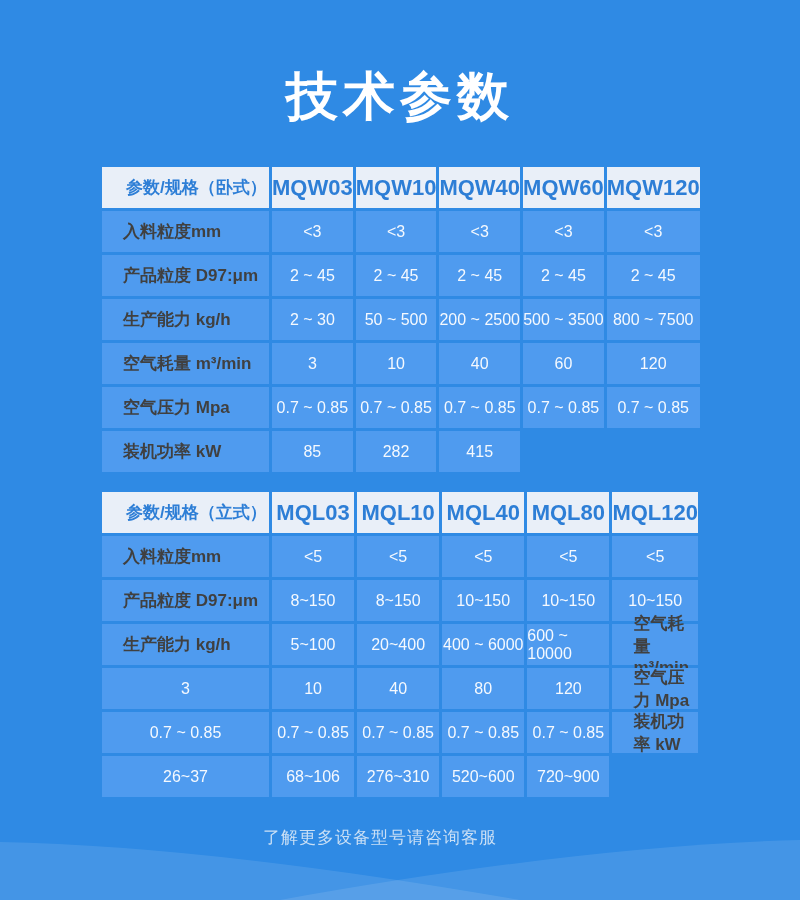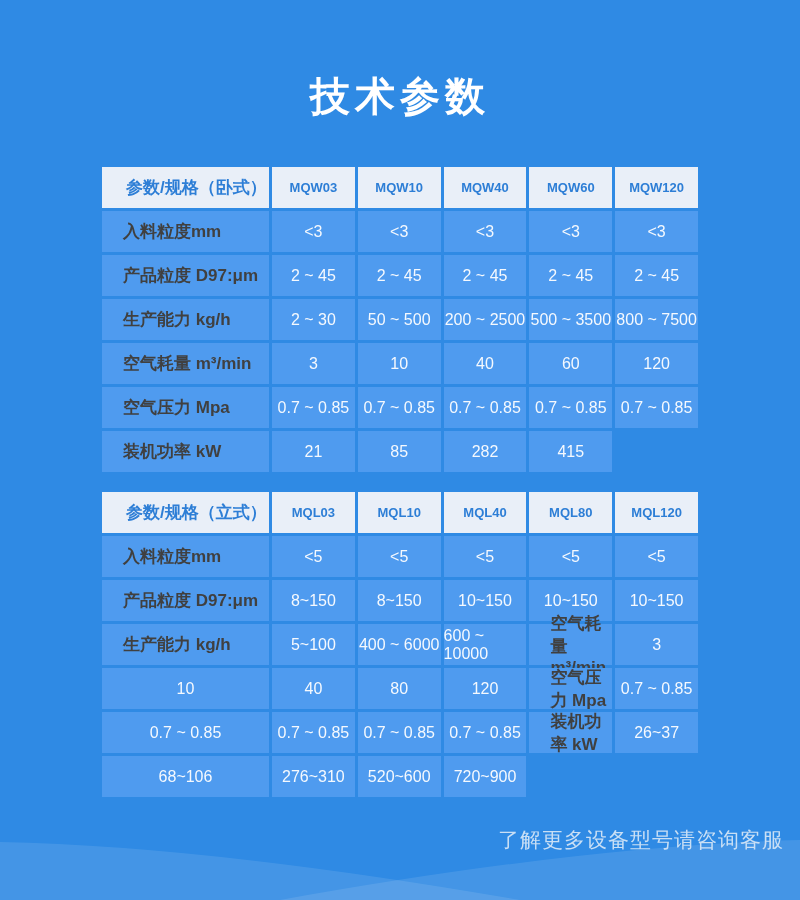--- a/index.html
+++ b/index.html
@@ -16,21 +16,21 @@
     position: relative;
     width: 800px;
     height: 900px;
     overflow: hidden;
     background: var(--bg);
     font-family: "Liberation Sans", "DejaVu Sans", sans-serif;
   }
   .page-title {
     padding-top: 74px;
     text-align: center;
-    font-size: 40px;
+    font-size: 52px;
     font-weight: bold;
     color: #FFFFFF;
     letter-spacing: 5px;
     line-height: 44px;
   }
   .tbl {
     width: 596px;
     margin: 0 auto;
     display: grid;
     grid-template-columns: 167px repeat(5, 1fr);
@@ -46,34 +46,34 @@
     align-items: center;
     justify-content: center;
     background: var(--cell);
     color: var(--cell-text);
     font-size: 16px;
   }
   .cell.head {
     background: var(--head-bg);
     color: var(--head-text);
     font-weight: bold;
-    font-size: 13px;
+    font-size: 22px;
   }
   .cell.label {
     justify-content: flex-start;
     padding-left: 24px;
     font-weight: bold;
     font-size: 17px;
   }
   .cell.label:not(.head) { color: #404040; padding-left: 21px; }
   .footer-note {
     margin-top: 29px;
-    padding-right: 16px;
-    text-align: right;
-    font-size: 21px;
+    padding-right: 40px;
+    text-align: center;
+    font-size: 17px;
     color: var(--footer-text);
     letter-spacing: 1px;
     position: relative;
     z-index: 2;
   }
   .waves {
     position: absolute;
     left: 0;
     bottom: 0;
     width: 800px;
@@ -118,21 +118,20 @@
     <div class="cell val">40</div>
     <div class="cell val">60</div>
     <div class="cell val">120</div>
     <div class="cell label">空气压力 Mpa</div>
     <div class="cell val">0.7 ~ 0.85</div>
     <div class="cell val">0.7 ~ 0.85</div>
     <div class="cell val">0.7 ~ 0.85</div>
     <div class="cell val">0.7 ~ 0.85</div>
     <div class="cell val">0.7 ~ 0.85</div>
     <div class="cell label">装机功率 kW</div>
-    <div class="cell val">21</div>
     <div class="cell val">85</div>
     <div class="cell val">282</div>
     <div class="cell val">415</div>
   </div>
 
 <div class="tbl tbl-2">
     <div class="cell head label">参数/规格（立式）</div>
     <div class="cell head">MQL03</div>
     <div class="cell head">MQL10</div>
     <div class="cell head">MQL40</div>
@@ -145,20 +144,21 @@
     <div class="cell val">&lt;5</div>
     <div class="cell val">&lt;5</div>
     <div class="cell label">产品粒度 D97:μm</div>
     <div class="cell val">8~150</div>
     <div class="cell val">8~150</div>
     <div class="cell val">10~150</div>
     <div class="cell val">10~150</div>
     <div class="cell val">10~150</div>
     <div class="cell label">生产能力 kg/h</div>
     <div class="cell val">5~100</div>
+    <div class="cell val">20~400</div>
     <div class="cell val">400 ~ 6000</div>
     <div class="cell val">600 ~ 10000</div>
     <div class="cell label">空气耗量 m³/min</div>
     <div class="cell val">3</div>
     <div class="cell val">10</div>
     <div class="cell val">40</div>
     <div class="cell val">80</div>
     <div class="cell val">120</div>
     <div class="cell label">空气压力 Mpa</div>
     <div class="cell val">0.7 ~ 0.85</div>

